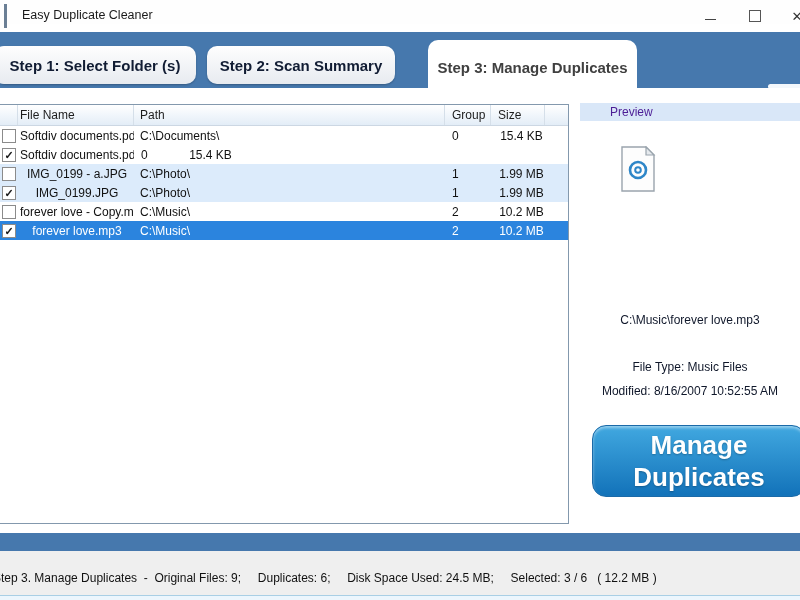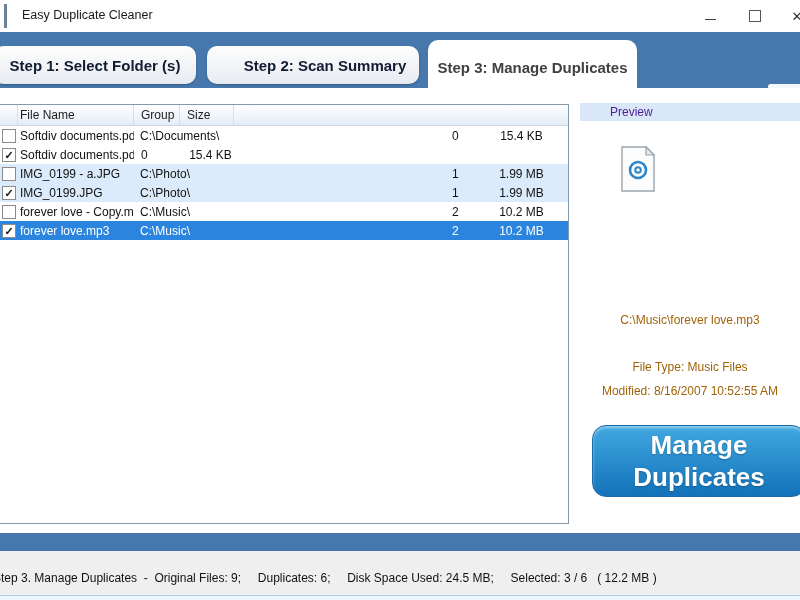--- a/index.html
+++ b/index.html
@@ -16,50 +16,50 @@
   .win-btn.close{left:774px;}
   .max-square{width:10px;height:10px;border:1px solid #555;}
   .min-dash{width:11px;height:0;border-top:1px solid #444;margin-top:6px;}
 
   
   .tabstrip{position:absolute;top:32px;left:0;right:0;height:56px;background:var(--accent,#4678ad);}
   .tab{position:absolute;border-radius:10px;display:flex;align-items:center;justify-content:center;
        font-weight:bold;font-size:15px;color:#111c33;background:linear-gradient(#fefefe,#e7ebf0);
        box-shadow:0 1px 2px rgba(0,0,0,0.25);cursor:default;}
   .tab.t1{left:-6px;top:46px;width:202px;height:38px;}
-  .tab.t2{left:207px;top:46px;width:188px;height:38px;padding-left:24px;}
+  .tab.t2{left:207px;top:46px;width:188px;height:38px;}
   .tab.t3{left:428px;top:40px;width:209px;height:55px;background:#fff;color:#404040;border-radius:10px 10px 6px 6px;box-shadow:none;z-index:3;}
   .hamburger{position:absolute;top:48px;right:-8px;width:40px;cursor:default;}
   .hamburger .bar{width:38px;height:5px;border-radius:3px;background:#f3f7fb;margin:4px 0;}
 
   
   .main{position:absolute;top:88px;left:0;right:0;height:445px;background:#fff;z-index:1;}
 
   
   .listview{position:absolute;left:-3px;top:104px;width:570px;height:418px;border:1px solid #8398ad;background:#fff;z-index:2;overflow:hidden;}
   .lv-header{display:flex;height:20px;background:linear-gradient(#ffffff,#e3edf7);border-bottom:1px solid #ccd7e3;font-size:12px;color:#1d1d1d;}
   .hcell{display:flex;align-items:center;border-right:1px solid #d5dfe9;box-sizing:border-box;height:20px;}
   .c-check{width:20px;}
-  .c-name{width:116px;padding-left:2px;}
+  .c-name{width:116px;padding-left:2px;text-align:center;}
   .c-path{width:311px;padding-left:6px;}
   .c-group{width:46px;padding-left:7px;}
   .c-size{width:54px;padding-left:7px;text-align:center;}
   .c-fill{flex:1;border-right:none;}
   .lv-row{display:flex;align-items:center;height:19px;font-size:12px;color:#111;background:#fff;}
   .lv-row.shade{background:var(--rowalt,#dcebfb);}
   .lv-row.selected{background:var(--selection,#2b84de);color:#fff;}
   .cell{box-sizing:border-box;white-space:nowrap;overflow:hidden;}
   .checkwrap{width:20px;display:flex;justify-content:flex-start;padding-left:4px;box-sizing:border-box;}
   .checkbox{width:12px;height:12px;border:1px solid #8b8b8b;background:#fff;font-size:11px;line-height:12px;color:#1a1a1a;text-align:center;font-weight:bold;}
 
   
   .preview-header{position:absolute;left:580px;top:103px;width:220px;height:18px;background:var(--pvheader,#d9e7f8);
     font-size:12px;color:#4c1d95;line-height:18px;padding-left:30px;box-sizing:border-box;z-index:2;}
   .file-icon{position:absolute;left:620px;top:146px;z-index:2;}
-  .pv-text{position:absolute;left:580px;width:220px;text-align:center;font-size:12px;color:#a16207;z-index:2;}
+  .pv-text{position:absolute;left:580px;width:220px;text-align:center;font-size:12px;color:#0f172a;z-index:2;}
   .pv-path{top:313px;}
   .pv-type{top:360px;}
   .pv-modified{top:384px;}
   .manage-btn{position:absolute;left:592px;top:425px;width:214px;height:72px;border-radius:14px;z-index:2;
     background:linear-gradient(var(--btntop,#41a8e0),var(--btnbot,#1272b9));
     border:1px solid #1b6aa8;box-shadow:inset 0 2px 3px rgba(255,255,255,0.45);
     display:flex;align-items:center;justify-content:center;text-align:center;
     color:#fff;font-weight:bold;font-size:26px;line-height:32px;cursor:pointer;padding:0 26px;box-sizing:border-box;
     font-family:"Liberation Sans",sans-serif;text-shadow:0 1px 2px rgba(0,0,0,0.25);}
 
@@ -96,20 +96,21 @@
   <div class="tab t1">Step 1: Select Folder (s)</div>
   <div class="tab t2">Step 2: Scan Summary</div>
   <div class="tab t3">Step 3: Manage Duplicates</div>
 
   <div class="main"></div>
 
   <div class="listview">
     <div class="lv-header">
       <div class="hcell c-check"></div>
       <div class="hcell c-name">File Name</div>
+      <div class="hcell c-path">Path</div>
       <div class="hcell c-group">Group</div>
       <div class="hcell c-size">Size</div>
       <div class="hcell c-fill"></div>
     </div>
     <div>
         <div class="lv-row">
       <div class="cell checkwrap c-check">
             <div class="checkbox"></div>
           </div>
       <div class="cell c-name">Softdiv documents.pdf</div>

